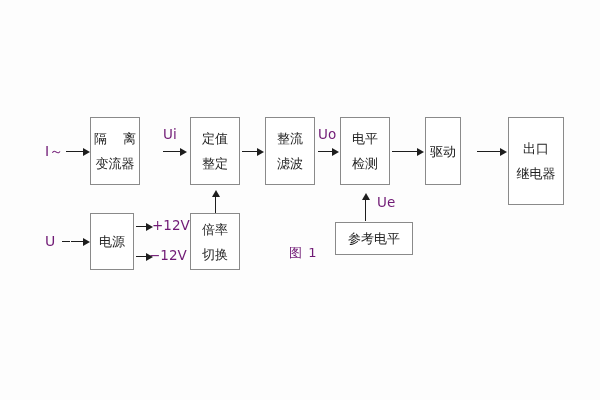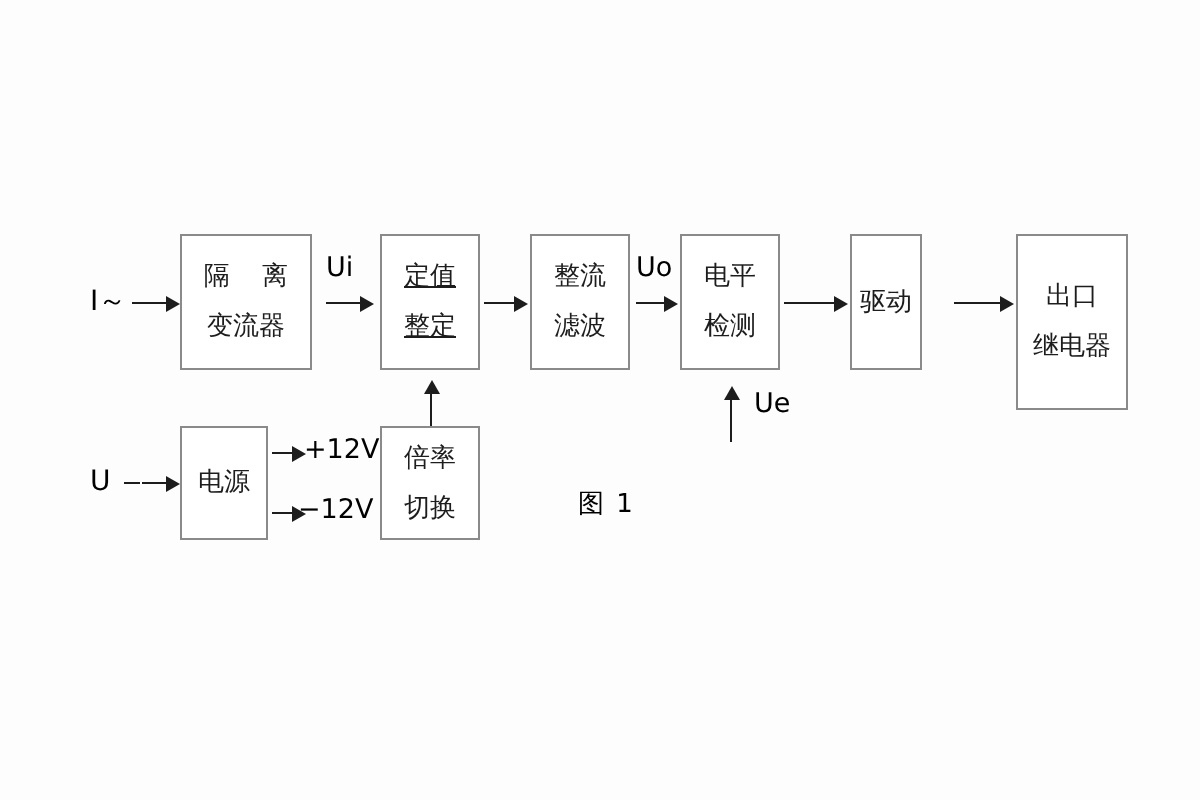--- a/index.html
+++ b/index.html
@@ -45,21 +45,21 @@
     letter-spacing: 6px;
     text-indent: 6px;
   }
   .box.single {
     font-size: 13px;
   }
 
   
   .label {
     position: absolute;
-    color: #000000;
+    color: #701a75;
     font-size: 13px;
     white-space: nowrap;
     line-height: 1;
   }
   .label.sig {
     font-size: 13.5px;
   }
   .label.rail {
     font-size: 13.5px;
   }
@@ -102,26 +102,26 @@
     position: absolute;
     height: 1px;
     background: #1d1d1d;
   }
 </style>
 </head>
 <body>
 
 <div id="diagram">
 
-  <div class="box spaced" style="left:90px; top:117px; width:66px; height:68px;">
+  <div class="box spaced" style="left:90px; top:117px; width:50px; height:68px;">
     <span class="ln">隔 离</span>
     <span class="ln">变流器</span>
   </div>
 
-  <div class="box" style="left:190px; top:117px; width:50px; height:68px;text-decoration:underline;">
+  <div class="box" style="left:190px; top:117px; width:50px; height:68px;">
     <span class="ln">定值</span>
     <span class="ln">整定</span>
   </div>
 
   <div class="box" style="left:265px; top:117px; width:50px; height:68px;">
     <span class="ln">整流</span>
     <span class="ln">滤波</span>
   </div>
 
   <div class="box" style="left:340px; top:117px; width:50px; height:68px;">
@@ -140,20 +140,23 @@
 
   <div class="box single" style="left:90px; top:213px; width:44px; height:57px;">
     <span class="ln">电源</span>
   </div>
 
   <div class="box" style="left:190px; top:213px; width:50px; height:57px;">
     <span class="ln">倍率</span>
     <span class="ln">切换</span>
   </div>
 
+  <div class="box single" style="left:335px; top:222px; width:78px; height:33px;">
+    <span class="ln">参考电平</span>
+  </div>
 
   <span class="label port" style="left:45px; top:144px;">I～</span>
   <span class="label port" style="left:45px; top:234px;">U</span>
 
   <span class="label sig" style="left:163px; top:128px;">Ui</span>
   <span class="label sig" style="left:318px; top:128px;">Uo</span>
   <span class="label sig" style="left:377px; top:196px;">Ue</span>
 
   <span class="label rail" style="left:152px; top:219px;text-align:right;">+12V</span>
   <span class="label rail" style="left:149px; top:249px;">−12V</span>

